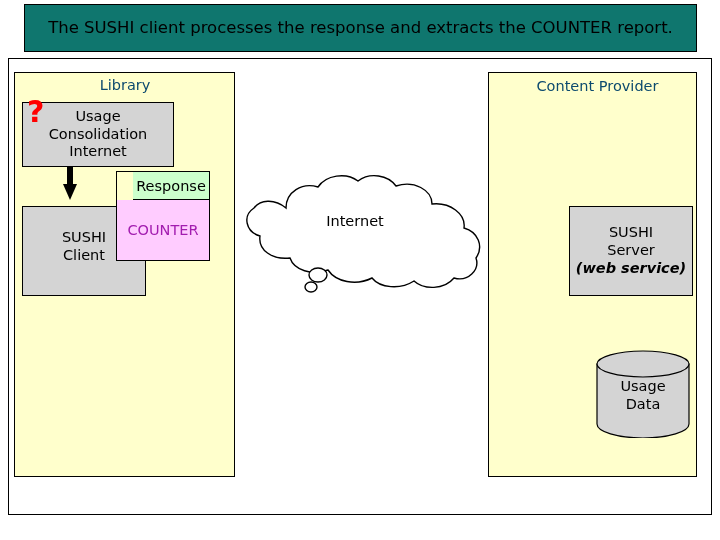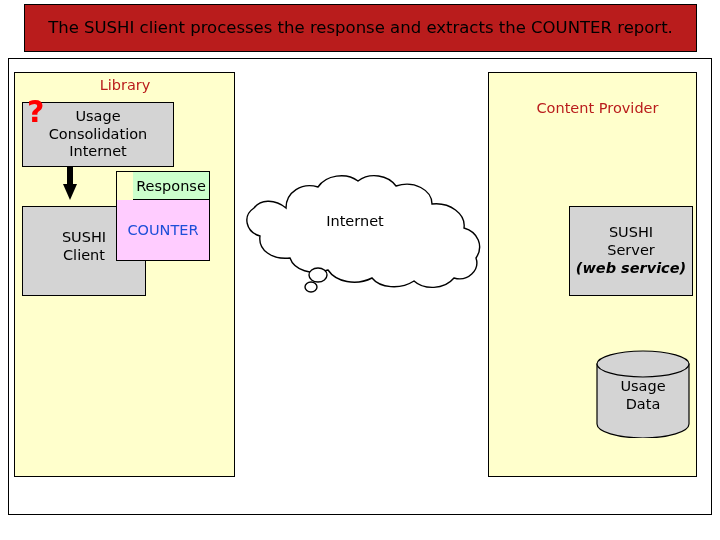--- a/index.html
+++ b/index.html
@@ -21,21 +21,21 @@
     height: 540px;
   }
 
   
   .title-banner {
     position: absolute;
     left: 24px;
     top: 4px;
     width: 673px;
     height: 48px;
-    background: #b91c1c;
+    background: #0f766e;
     border: 1px solid #000000;
     box-sizing: border-box;
     display: flex;
     align-items: center;
     justify-content: center;
     text-align: center;
     font-size: 16.5px;
     color: #000000;
     line-height: 1.18;
     padding: 0 8px;
@@ -73,34 +73,33 @@
   .panel-provider {
     left: 488px;
     top: 72px;
     width: 209px;
     height: 405px;
   }
 
   .panel-label {
     position: absolute;
     font-size: 14.5px;
-    color: #b91c1c;
+    color: #0c4a6e;
     text-align: center;
     white-space: nowrap;
   }
   .label-library {
     left: 60px;
     top: 77px;
     width: 130px;
   }
   .label-provider {
     left: 510px;
     top: 78px;
     width: 175px;
-    margin-top: 22px;
   }
 
   
   .grey-box {
     position: absolute;
     background: #d4d4d4;
     border: 1px solid #000000;
     box-sizing: border-box;
     display: flex;
     flex-direction: column;
@@ -178,21 +177,21 @@
     color: #000000;
     margin-left: 16px;
   }
   .response-body {
     height: 60px;
     background: #ffccff;
     display: flex;
     align-items: center;
     justify-content: center;
     font-size: 14.5px;
-    color: #1d4ed8;
+    color: #a21caf;
   }
 
   
   .cloud {
     position: absolute;
     left: 228px;
     top: 170px;
     width: 262px;
     height: 130px;
   }

